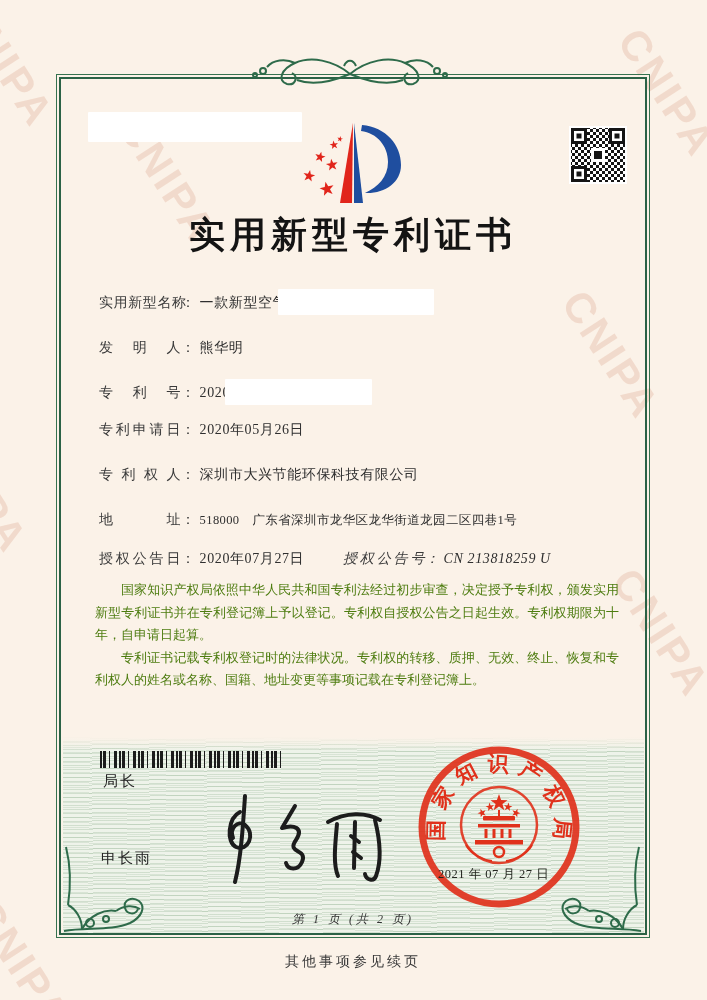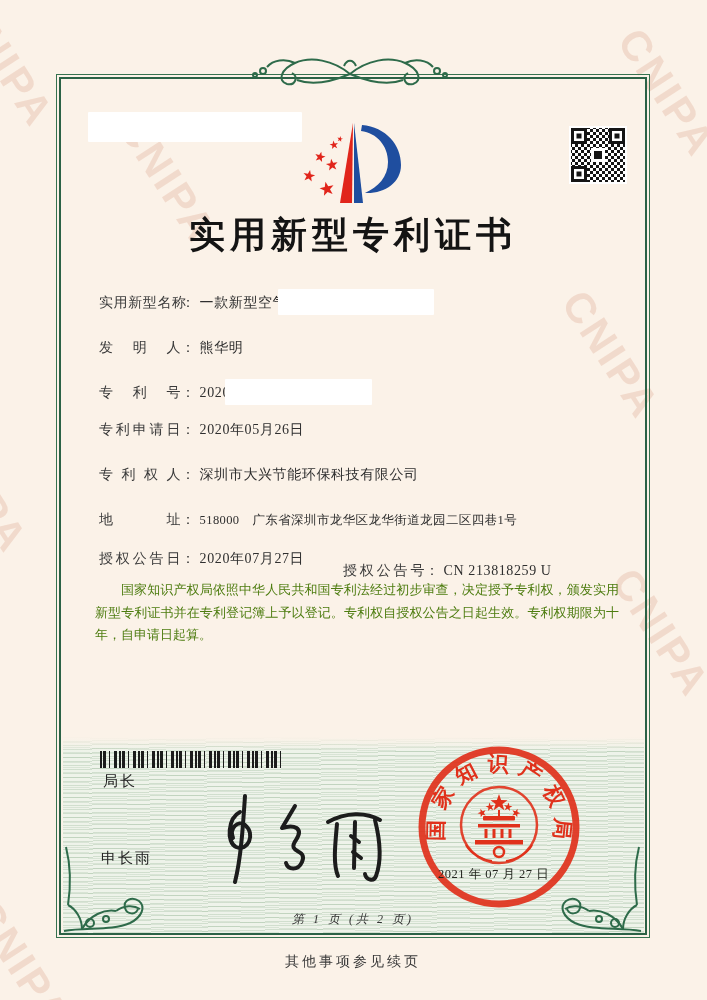--- a/index.html
+++ b/index.html
@@ -53,21 +53,21 @@
   
   .field-row{position:absolute;left:99px;width:552px;z-index:2;font-size:14px;
     color:#333;letter-spacing:0.6px;white-space:nowrap;}
   .r1{top:294px}.r2{top:339px}.r3{top:384px}.r4{top:421px}
   .r5{top:466px}.r6{top:511px}.r7{top:550px}
   .field-label{display:inline-block;width:82px;text-align:justify;text-align-last:justify;
     vertical-align:bottom;color:#3a3a3a;}
   .field-colon{padding-right:4px;color:#3a3a3a;}
   .field-value{color:#2f2f2f;}
   .r6 .field-value{font-size:12.5px;letter-spacing:0.4px;}
-  .pair2{position:absolute;left:244px;top:12px;}
+  .pair2{position:absolute;left:244px;top:0;font-style:italic;}
   
   .body-text{position:absolute;left:95px;top:579px;width:524px;z-index:2;
     font-size:13px;line-height:22.6px;color:#4d7c0f;text-align:justify;}
   .body-text p{margin:0;text-indent:2em;}
   
   .sig-title{position:absolute;left:103px;top:772px;z-index:2;font-size:15px;letter-spacing:2px;color:#222;}
   .sig-name{position:absolute;left:101px;top:849px;z-index:2;font-size:15px;letter-spacing:2px;color:#222;}
   .signature{position:absolute;left:212px;top:792px;z-index:2;}
   .barcode{position:absolute;left:100px;top:751px;width:182px;height:17px;z-index:2;
     background:repeating-linear-gradient(90deg,
@@ -194,20 +194,21 @@
 <div class="field-row r6">
   <span class="field-label">地址</span><span class="field-colon">：</span><span class="field-value">518000　广东省深圳市龙华区龙华街道龙园二区四巷1号</span>
 </div>
 <div class="field-row r7">
   <span><span class="field-label">授权公告日</span><span class="field-colon">：</span><span class="field-value">2020年07月27日</span></span>
   <span class="pair2"><span class="field-label">授权公告号</span><span class="field-colon">：</span><span class="field-value">CN 213818259 U</span></span>
 </div>
 
 <div class="body-text">
   <p>国家知识产权局依照中华人民共和国专利法经过初步审查，决定授予专利权，颁发实用新型专利证书并在专利登记簿上予以登记。专利权自授权公告之日起生效。专利权期限为十年，自申请日起算。</p>
+  <p>专利证书记载专利权登记时的法律状况。专利权的转移、质押、无效、终止、恢复和专利权人的姓名或名称、国籍、地址变更等事项记载在专利登记簿上。</p>
 </div>
 
 <div class="barcode"></div>
 
 <div class="sig-title">局长</div>
 <div class="sig-name">申长雨</div>
 <svg class="signature" width="175" height="92" viewBox="0 0 175 92">
   <g fill="none" stroke="#1c1c1c" stroke-width="4" stroke-linecap="round" stroke-linejoin="round">
     <path d="M28,20 C16,26 14,50 24,55 C36,60 44,42 33,33 C26,28 17,36 21,46"></path>
     <path d="M33,4 C31,34 29,66 23,90"></path>

